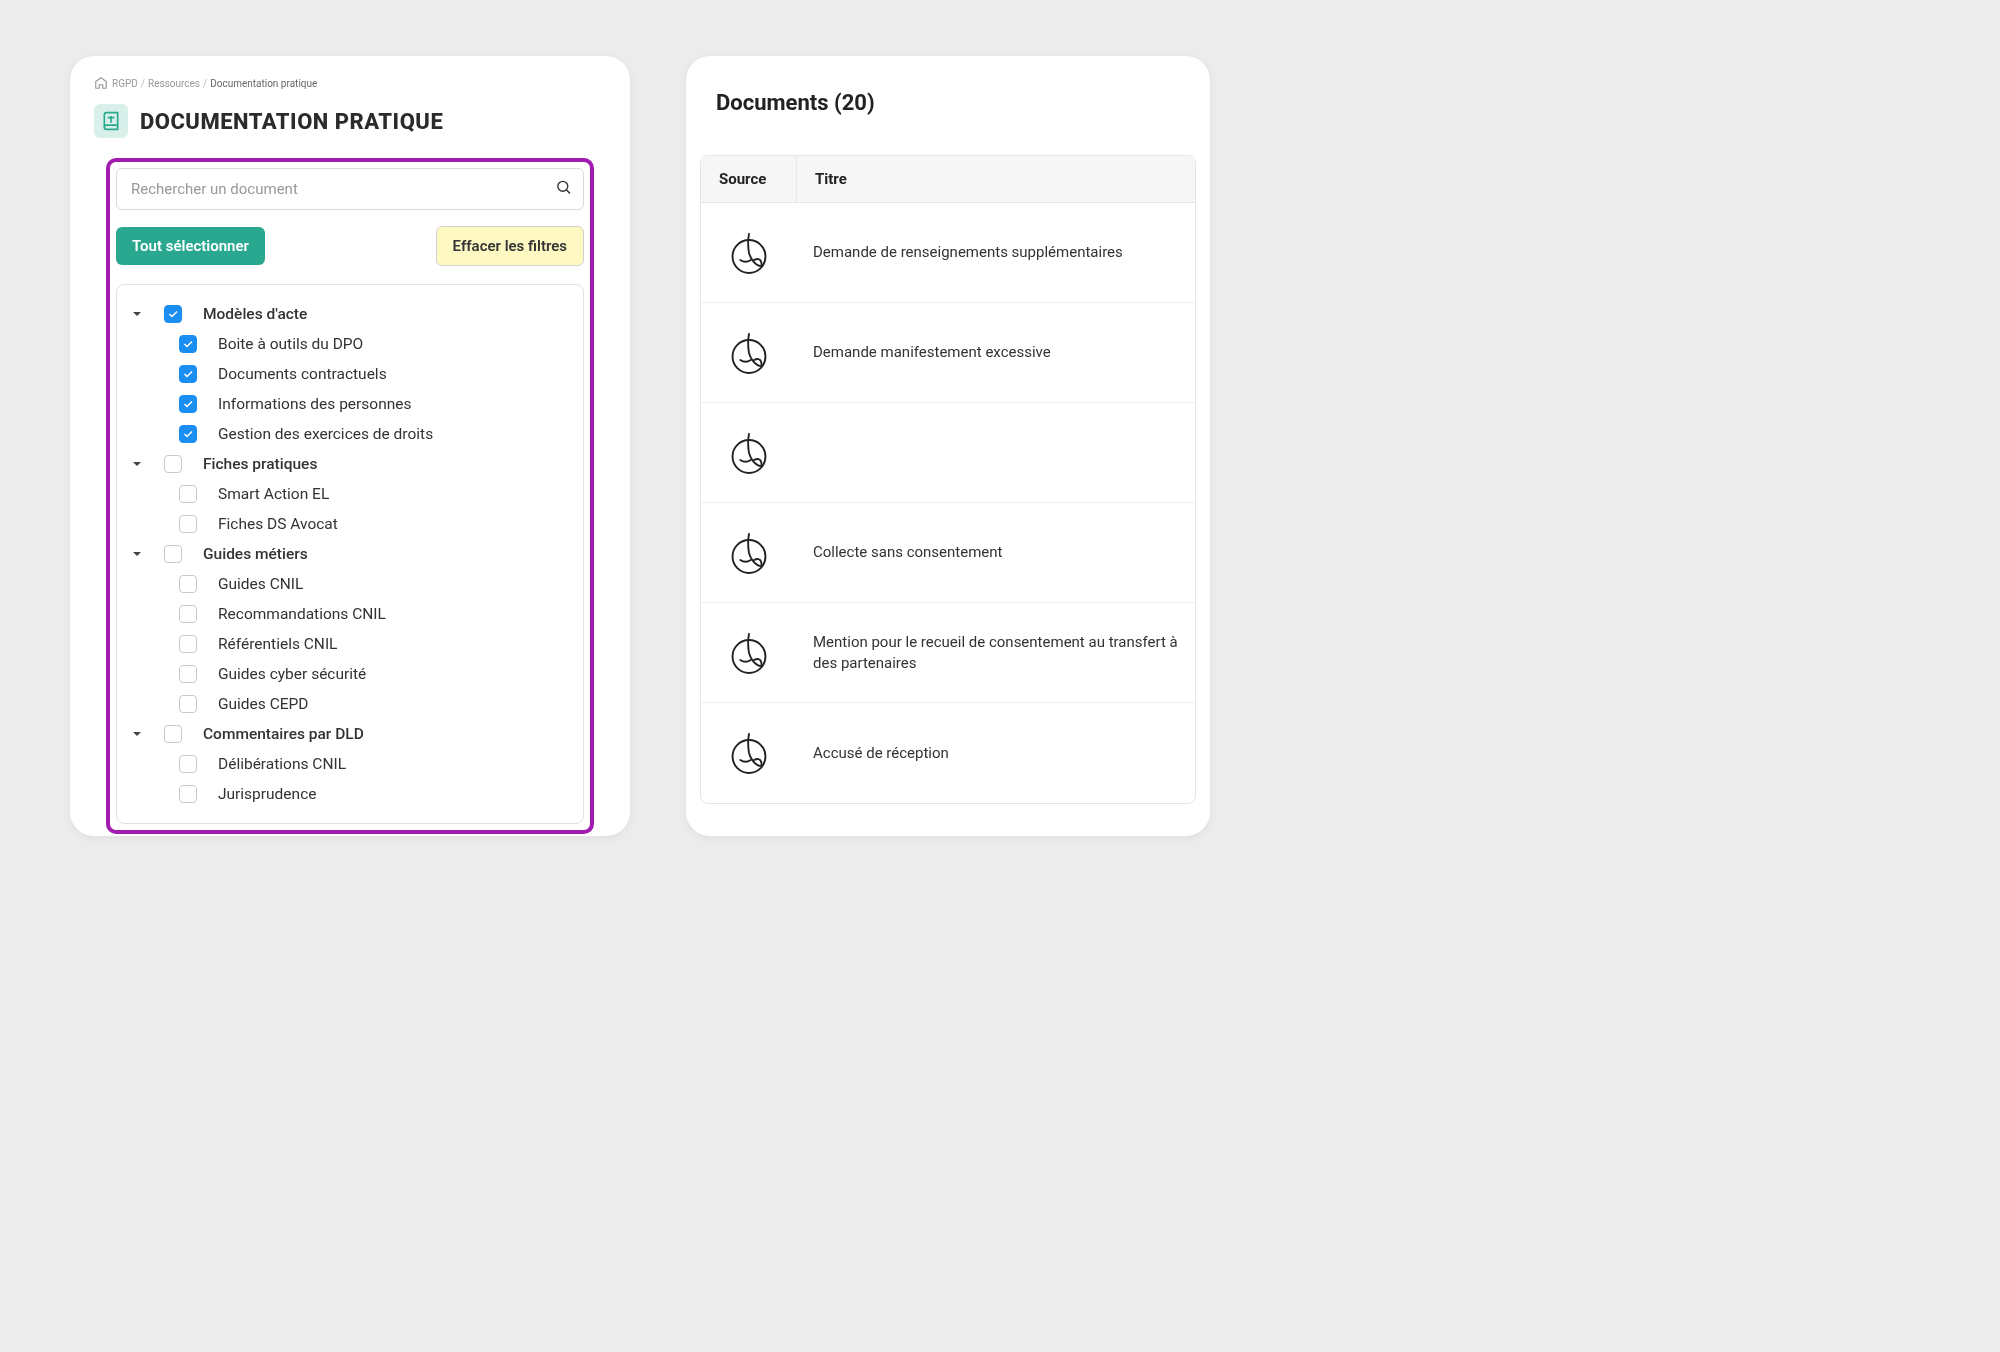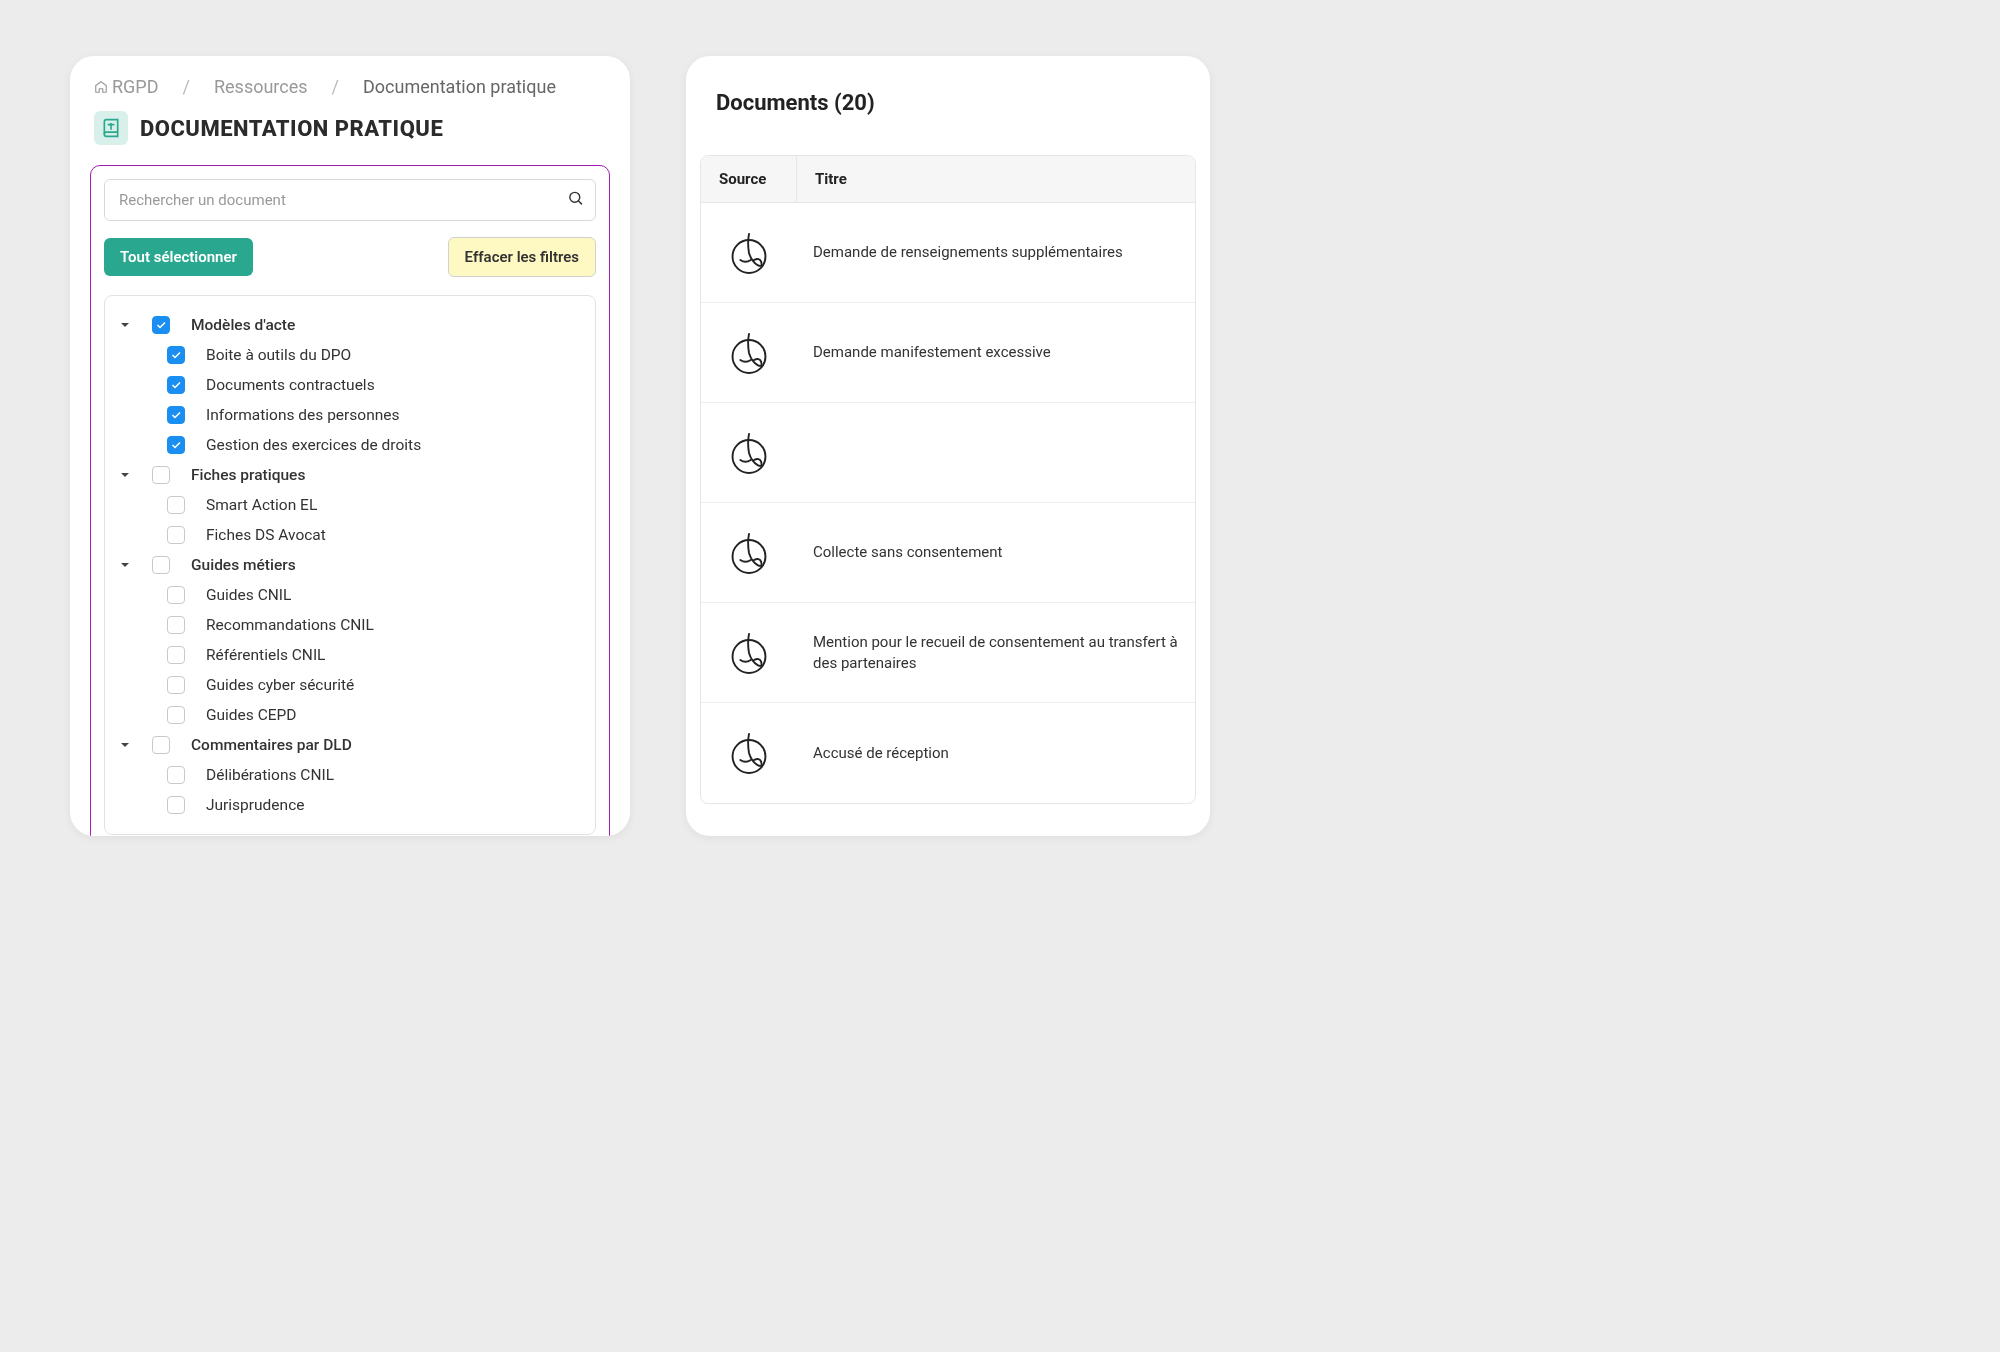--- a/index.html
+++ b/index.html
@@ -1,27 +1,27 @@
 <!DOCTYPE html>
 <html><head>
 <meta charset="utf-8">
 <style>
 *{box-sizing:border-box;margin:0;padding:0;font-family:-apple-system,BlinkMacSystemFont,"Segoe UI",Roboto,Arial,sans-serif}
 body{background:#ececec;padding:56px 70px;display:flex;gap:56px;align-items:flex-start}
 .card{background:#fff;border-radius:24px;box-shadow:0 2px 10px rgba(0,0,0,.06);height:780px;overflow:hidden;position:relative}
 .left{width:560px}
 .right{width:524px}
-.breadcrumb{display:flex;align-items:center;gap:24px;padding:20px 24px 0;font-size:18px;color:#999}
+.breadcrumb{display:flex;align-items:center;gap:3px;padding:20px 24px 0;font-size:10px;color:#999}
 .breadcrumb .home{color:#999;display:flex;align-items:center;gap:4px}
 .breadcrumb .sep{color:#bbb}
 .breadcrumb .cur{color:#666}
 .title-row{display:flex;align-items:center;gap:12px;padding:14px 24px 20px}
 .title-icon{width:34px;height:34px;background:#d9f0ea;border-radius:6px;display:flex;align-items:center;justify-content:center;color:#2aa88f}
 .title-text{font-size:22px;font-weight:800;letter-spacing:.5px;color:#2b2b2b;text-transform:uppercase}
-.filter-area{margin:0 20px;border:1px solid #a21caf;border-radius:10px;padding:13px}
+.filter-area{margin:0 36px;border:4px solid #a21caf;border-radius:10px;padding:6px}
 .search-wrap{position:relative;margin-bottom:16px}
 .search-input{width:100%;border:1px solid #d9d9d9;border-radius:6px;padding:11px 40px 11px 14px;font-size:15px;color:#555}
 .search-input::placeholder{color:#999}
 .search-icon{position:absolute;right:12px;top:50%;transform:translateY(-50%);color:#333}
 .btn-row{display:flex;justify-content:space-between;align-items:center;margin-bottom:18px}
 .btn-primary{background:#2aa88f;color:#fff;border:none;border-radius:6px;padding:10px 16px;font-size:15px;font-weight:600;cursor:pointer}
 .btn-secondary{background:#fef9c3;color:#333;border:1px solid #d0d0d0;border-radius:6px;padding:10px 16px;font-size:15px;font-weight:600;cursor:pointer}
 .tree{border:1px solid #e2e2e2;border-radius:8px;padding:14px 10px}
 .tree-node{display:flex;align-items:center;gap:21px;padding:6px 4px;font-size:15.5px;color:#333}
 .tree-node.parent{font-weight:500}

